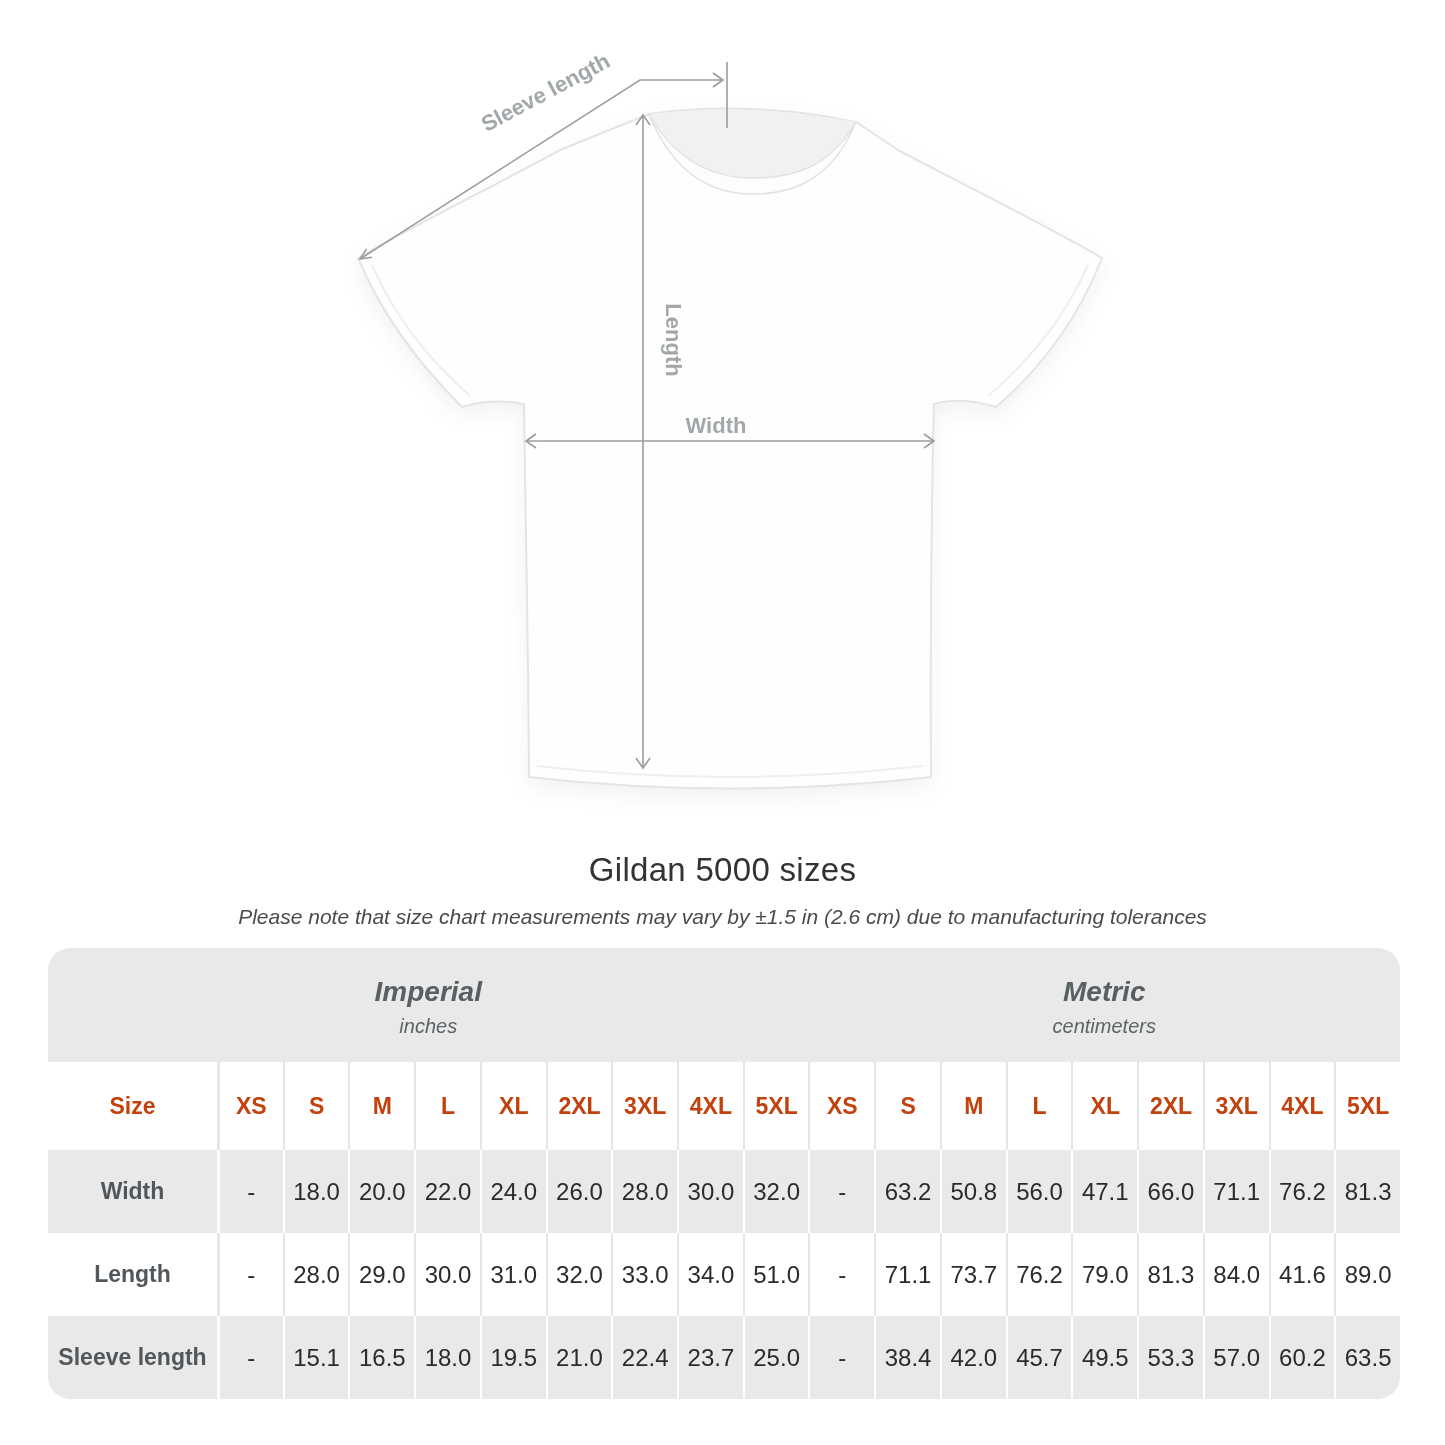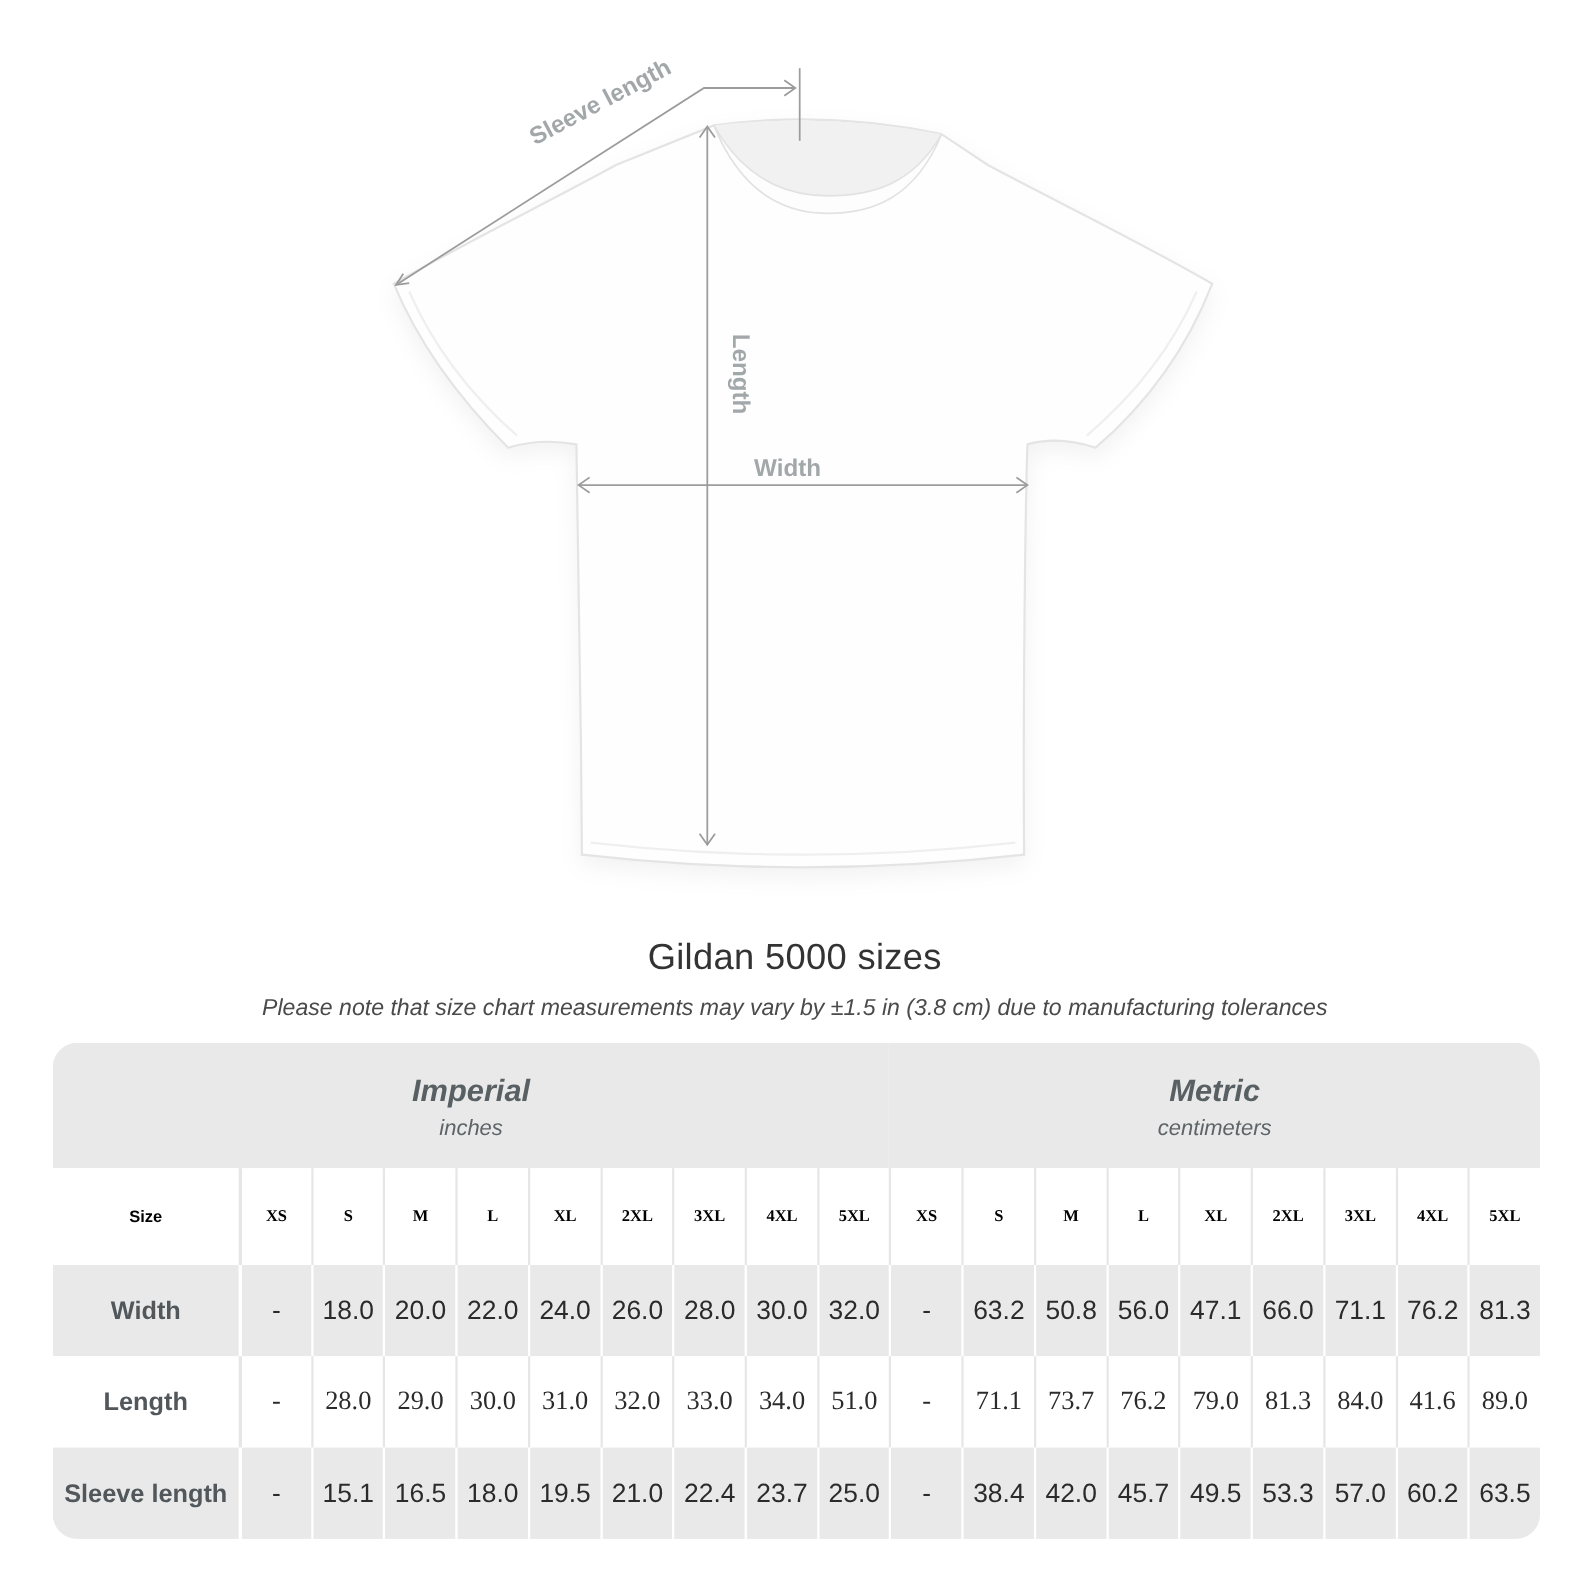--- a/index.html
+++ b/index.html
@@ -32,26 +32,26 @@
     background:#e9e9e9;display:flex;flex-direction:column;align-items:center;
     justify-content:center;gap:7px;padding-top:4px;
   }
   .band-imperial{grid-column:1/11;}
   .band-metric{grid-column:11/20;}
   .band-title{font-size:28px;font-weight:bold;font-style:italic;color:#596063;}
   .band-unit{font-size:20px;font-style:italic;color:#5d6467;}
   .c{display:flex;align-items:center;justify-content:center;}
   .row-white{background:#ffffff;}
   .row-gray{background:#e9e9e9;}
-  .szhead{font-size:15px;font-weight:bold;color:#000000;}
+  .szhead{font-size:23px;font-weight:bold;color:#c2410c;}
   .rowlab{font-size:23px;font-weight:bold;color:#51575b;}
   .val{font-size:24px;color:#2b2b2b;}
   .sep{border-left:2px solid transparent;}
   .sep0{border-left-width:3px;}
-  .row-white.sep{border-left-color:#e6e6e6;font-family:Liberation Serif, serif;}
+  .row-white.sep{border-left-color:#e6e6e6;}
   .row-gray.sep{border-left-color:#ffffff;}
 </style>
 </head>
 <body>
 
 <div class="page">
 
   <svg class="diagram" width="1445" height="830" viewBox="0 0 1445 830">
     <g style="filter:drop-shadow(0 8px 10px rgba(0,0,0,0.05));">
       <path class="shirt-body" d="
@@ -98,21 +98,21 @@
       <path class="ann-line" d="M 713,73 L 723,80 L 713,87"></path>
       <line class="ann-line" x1="727" y1="62" x2="727" y2="128"></line>
 
       <text class="ann-label" x="549" y="99" text-anchor="middle" transform="rotate(-28 549 99)">Sleeve length</text>
       <text class="ann-label" x="672" y="340" text-anchor="middle" dominant-baseline="middle" transform="rotate(90 672 340)">Length</text>
       <text class="ann-label" x="716" y="433" text-anchor="middle">Width</text>
     </g>
   </svg>
 
   <div class="title">Gildan 5000 sizes</div>
-  <div class="subtitle">Please note that size chart measurements may vary by ±1.5 in (3.8 cm) due to manufacturing tolerances</div>
+  <div class="subtitle">Please note that size chart measurements may vary by ±1.5 in (2.6 cm) due to manufacturing tolerances</div>
 
   <div class="size-table" id="size-table">
     <div class="band band-imperial">
       <div class="band-title">Imperial</div>
       <div class="band-unit">inches</div>
     </div>
     <div class="band band-metric">
       <div class="band-title">Metric</div>
       <div class="band-unit">centimeters</div>
     </div>

